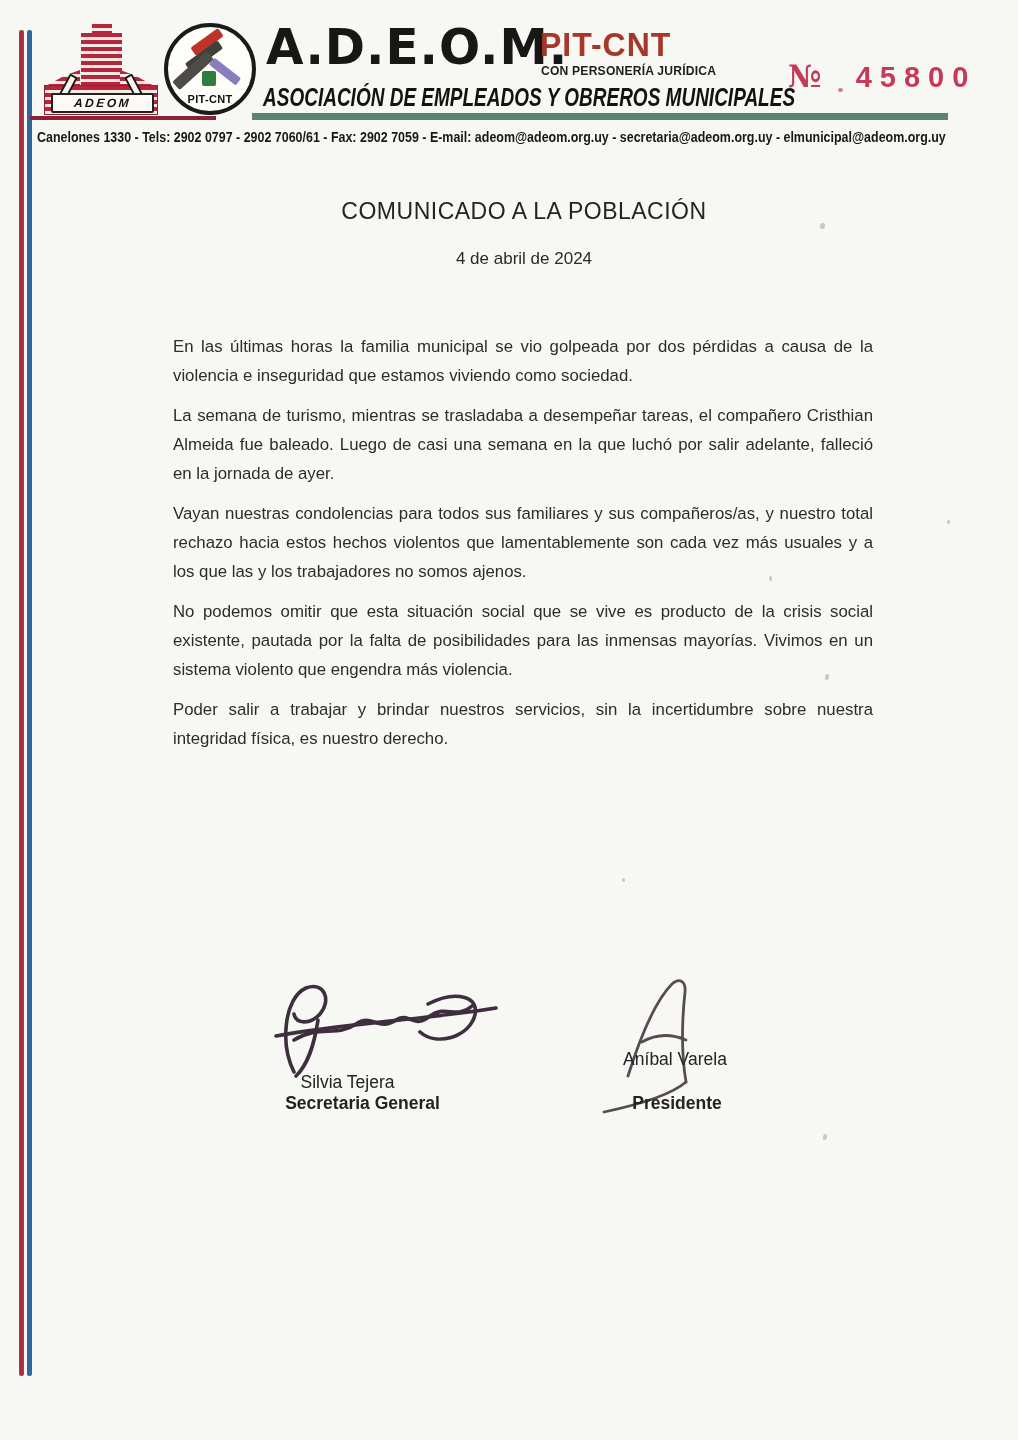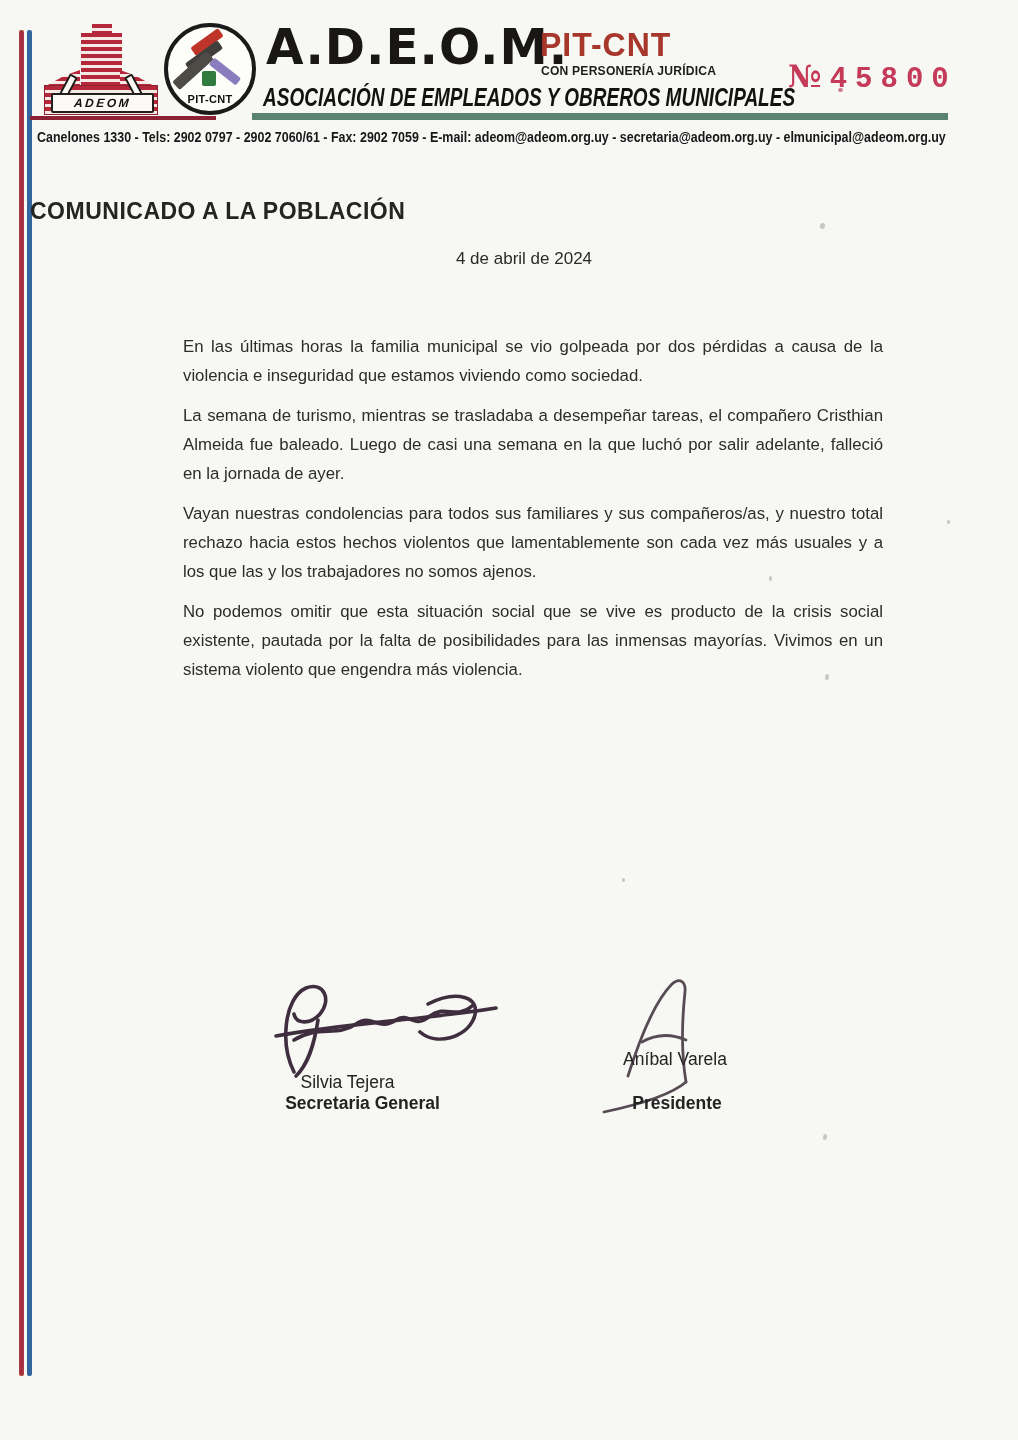--- a/index.html
+++ b/index.html
@@ -43,29 +43,29 @@
   .pc-label{position:absolute;left:0;right:0;bottom:6px;text-align:center;font-size:11px;font-weight:700;letter-spacing:.3px;color:#101010;}
 
   .acronym{position:absolute;left:266px;top:22px;font-family:"DejaVu Sans","Liberation Sans",sans-serif;font-size:50px;line-height:1;font-weight:800;letter-spacing:1px;color:#181715;transform:scaleX(.97);transform-origin:left top;white-space:nowrap;}
   .pitcnt-red{position:absolute;left:540px;top:28px;font-size:33px;line-height:1;font-weight:800;letter-spacing:1px;color:#a8372b;transform:scaleX(.97);transform-origin:left top;white-space:nowrap;}
   .legal{position:absolute;left:541px;top:64px;font-size:12.5px;font-weight:700;letter-spacing:.2px;color:#1d1c1a;transform:scaleX(.97);transform-origin:left top;white-space:nowrap;}
   .org-name{position:absolute;left:263px;top:84px;font-size:25px;line-height:1.1;font-weight:700;font-style:italic;color:#13120f;transform:scaleX(.76);transform-origin:left top;white-space:nowrap;letter-spacing:0;}
   .green-rule{position:absolute;left:252px;top:113px;width:696px;height:7px;background:#5c8273;}
 
   .stamp{position:absolute;left:788px;top:58px;color:#c43a58;white-space:nowrap;}
   .stamp-label{font-family:"DejaVu Serif",serif;font-size:31px;font-weight:700;}
-  .stamp-value{font-family:Liberation Mono, monospace;font-size:29px;font-weight:700;letter-spacing:8px;margin-left:8px;}
+  .stamp-value{font-family:Liberation Sans, sans-serif;font-size:29px;font-weight:700;letter-spacing:8px;margin-left:34px;}
   .stamp-dot{position:absolute;left:838px;top:88px;width:5px;height:4px;background:#cf7b8d;border-radius:50%;}
 
   .contact{position:absolute;left:37px;top:128px;font-size:15px;font-weight:700;letter-spacing:0;color:#17171a;white-space:nowrap;transform:scaleX(.83);transform-origin:left top;}
 
   
-  .title{position:absolute;left:30px;width:988px;top:198px;margin:0;text-align:left;font-size:23px;font-weight:700;letter-spacing:.5px;color:#242424;}
+  .title{position:absolute;left:30px;width:988px;top:198px;margin:0;text-align:center;font-size:23px;font-weight:400;letter-spacing:.5px;color:#242424;}
   .date{position:absolute;left:30px;width:988px;top:249px;text-align:center;font-size:17px;color:#2a2a2a;}
-  .paragraphs{position:absolute;left:183px;top:332px;width:700px;}
+  .paragraphs{position:absolute;left:173px;top:332px;width:700px;}
   .paragraphs p{margin:0 0 11px 0;font-size:16.8px;line-height:29px;text-align:justify;color:#2c2c2c;}
 
   
   .sig-svg{position:absolute;}
   .sig-svg-left{left:260px;top:980px;}
   .sig-svg-right{left:598px;top:976px;}
   .sig-name,.sig-role{position:absolute;text-align:center;font-size:17.5px;color:#232323;}
   .sig-name-left{left:185px;top:1072px;width:325px;}
   .sig-role-left{left:200px;top:1093px;width:325px;font-weight:700;}
   .sig-name-right{left:515px;top:1049px;width:320px;}
@@ -129,20 +129,21 @@
 
   <main>
     <h1 class="title">COMUNICADO A LA POBLACIÓN</h1>
     <div class="date">4 de abril de 2024</div>
 
     <div class="paragraphs">
       <p>En las últimas horas la familia municipal se vio golpeada por dos pérdidas a causa de la violencia e inseguridad que estamos viviendo como sociedad.</p>
       <p>La semana de turismo, mientras se trasladaba a desempeñar tareas, el compañero Cristhian Almeida fue baleado. Luego de casi una semana en la que luchó por salir adelante, falleció en la jornada de ayer.</p>
       <p>Vayan nuestras condolencias para todos sus familiares y sus compañeros/as, y nuestro total rechazo hacia estos hechos violentos que lamentablemente son cada vez más usuales y a los que las y los trabajadores no somos ajenos.</p>
       <p>No podemos omitir que esta situación social que se vive es producto de la crisis social existente, pautada por la falta de posibilidades para las inmensas mayorías. Vivimos en un sistema violento que engendra más violencia.</p>
+      <p>Poder salir a trabajar y brindar nuestros servicios, sin la incertidumbre sobre nuestra integridad física, es nuestro derecho.</p>
     </div>
   </main>
 
   <div>
     <svg class="sig-svg sig-svg-left" width="250" height="100" viewBox="0 0 250 100">
       <g fill="none" stroke="#3f2e3e" stroke-width="3.6" stroke-linecap="round">
         <path d="M34,92 C20,64 24,18 46,8 C64,1 72,20 60,34 C50,45 36,44 34,34"></path>
         <path d="M34,60 C60,44 76,58 96,44 C112,33 118,52 136,40 C150,31 152,50 170,36 C186,24 196,40 212,26"></path>
         <path d="M16,56 C80,44 160,40 236,28"></path>
         <path d="M168,24 C196,10 222,16 214,38 C206,58 176,66 160,52"></path>

